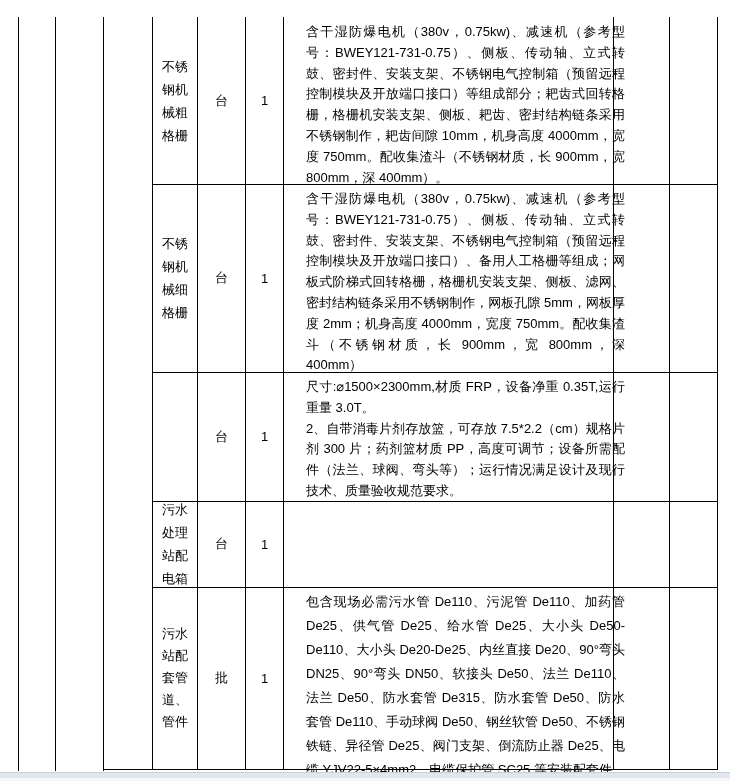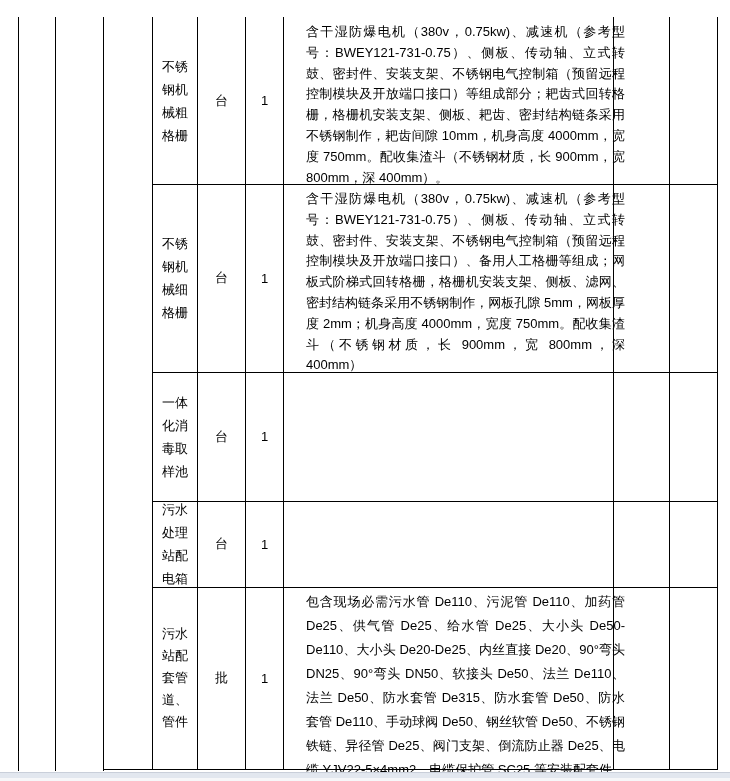--- a/index.html
+++ b/index.html
@@ -60,26 +60,24 @@
       <div class="cell name-cell">不锈
 钢机
 械细
 格栅</div>
       <div class="cell unit-cell">台</div>
       <div class="cell qty-cell">1</div>
       <div class="cell desc-cell">含干湿防爆电机（380v，0.75kw)、减速机（参考型号：BWEY121-731-0.75）、侧板、传动轴、立式转鼓、密封件、安装支架、不锈钢电气控制箱（预留远程控制模块及开放端口接口）、备用人工格栅等组成；网板式阶梯式回转格栅，格栅机安装支架、侧板、滤网、密封结构链条采用不锈钢制作，网板孔隙 5mm，网板厚度 2mm；机身高度 4000mm，宽度 750mm。配收集渣斗（不锈钢材质，长 900mm，宽 800mm，深 400mm）</div>
     </div>
 
     <div class="row" style="top:355px;height:129px">
-      <div class="cell name-cell">一体
-化消
-毒取
-样池</div>
       <div class="cell unit-cell">台</div>
       <div class="cell qty-cell">1</div>
+      <div class="cell desc-cell">尺寸:⌀1500×2300mm,材质 FRP，设备净重 0.35T,运行重量 3.0T。
+2、自带消毒片剂存放篮，可存放 7.5*2.2（cm）规格片剂 300 片；药剂篮材质 PP，高度可调节；设备所需配件（法兰、球阀、弯头等）；运行情况满足设计及现行技术、质量验收规范要求。</div>
     </div>
 
     <div class="row" style="top:484px;height:86px">
       <div class="cell name-cell">污水
 处理
 站配
 电箱</div>
       <div class="cell unit-cell">台</div>
       <div class="cell qty-cell">1</div>
     </div>

